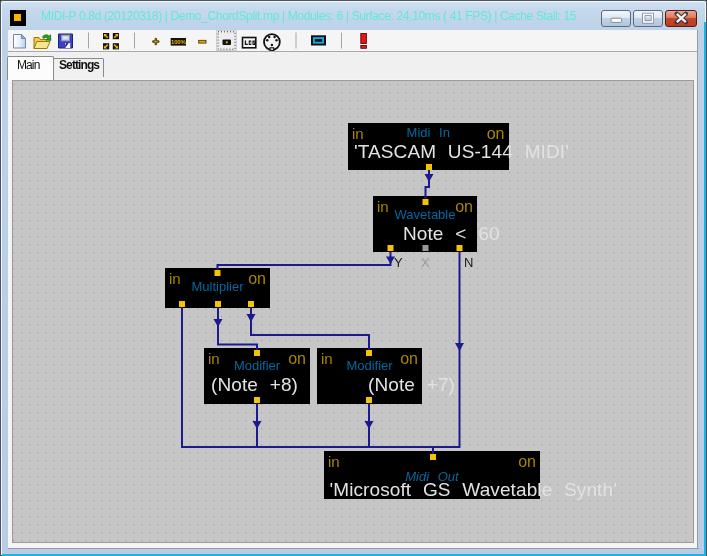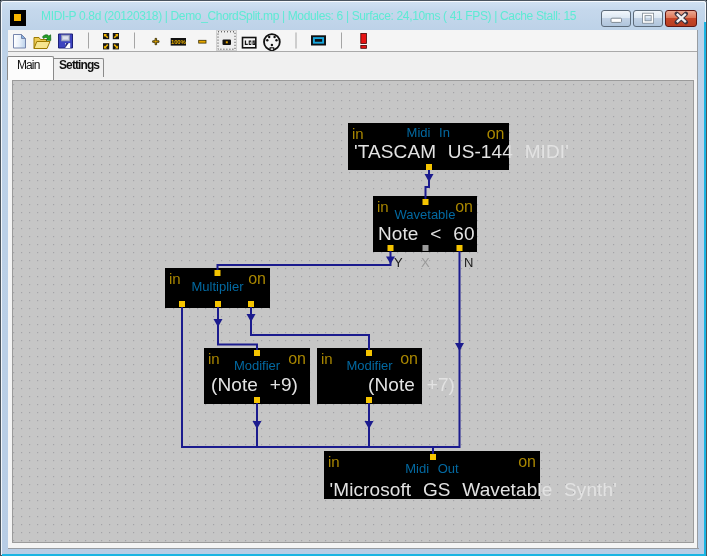--- a/index.html
+++ b/index.html
@@ -174,43 +174,43 @@
     <div class="mod" style="left:336px;top:43px;width:160.5px;height:47px;">
       <span class="in">in</span>
           <span class="on">on</span>
       <div class="ti" style="top:2px;">Midi  In</div>
       <div class="su" style="left:6px;top:17.5px;">'TASCAM  US-144  MIDI'</div>
     </div>
     <div class="mod" style="left:361px;top:116px;width:104px;height:56px;">
       <span class="in">in</span>
           <span class="on">on</span>
       <div class="ti" style="top:10.5px;">Wavetable</div>
-      <div class="su" style="left:5px;top:27px;">Note  &lt;  60</div>
+      <div class="su" style="left:30px;top:27px;">Note  &lt;  60</div>
     </div>
     <div class="mod" style="left:153px;top:188px;width:105px;height:40px;">
       <span class="in">in</span>
           <span class="on">on</span>
       <div class="ti" style="top:10.5px;">Multiplier</div>
     </div>
     <div class="mod" style="left:192px;top:268px;width:106px;height:56px;">
       <span class="in">in</span>
           <span class="on">on</span>
       <div class="ti" style="top:10px;">Modifier</div>
-      <div class="su" style="left:7px;top:26px;">(Note  +9)</div>
+      <div class="su" style="left:7px;top:26px;">(Note  +8)</div>
     </div>
     <div class="mod" style="left:305px;top:268px;width:105px;height:56px;">
       <span class="in">in</span>
           <span class="on">on</span>
       <div class="ti" style="top:10px;">Modifier</div>
       <div class="su" style="left:7px;top:26px;margin-left:44px;">(Note  +7)</div>
     </div>
     <div class="mod" style="left:312px;top:371px;width:216px;height:48px;">
       <span class="in">in</span>
           <span class="on">on</span>
-      <div class="ti" style="top:10px;">Midi  Out</div>
+      <div class="ti" style="top:18px;font-style:italic;">Midi  Out</div>
       <div class="su" style="left:5.5px;top:28px;">'Microsoft  GS  Wavetable  Synth'</div>
     </div>
     <span class="plabel" style="left:382px;top:175px;">Y</span>
     <span class="plabel" style="left:409px;top:175px;color:#9a9a9a;">X</span>
     <span class="plabel" style="left:452px;top:175px;">N</span>
     <svg width="682" height="463" id="over">
       <g stroke="#1b1b8e" stroke-width="2" fill="none">
         <polyline points="417,87 417,107 413.5,107 413.5,121"></polyline>
         <polyline points="378.5,168 378.5,185 205.5,185 205.5,191"></polyline>
         <polyline points="206,225 206,264.5 245,264.5 245,271"></polyline>

